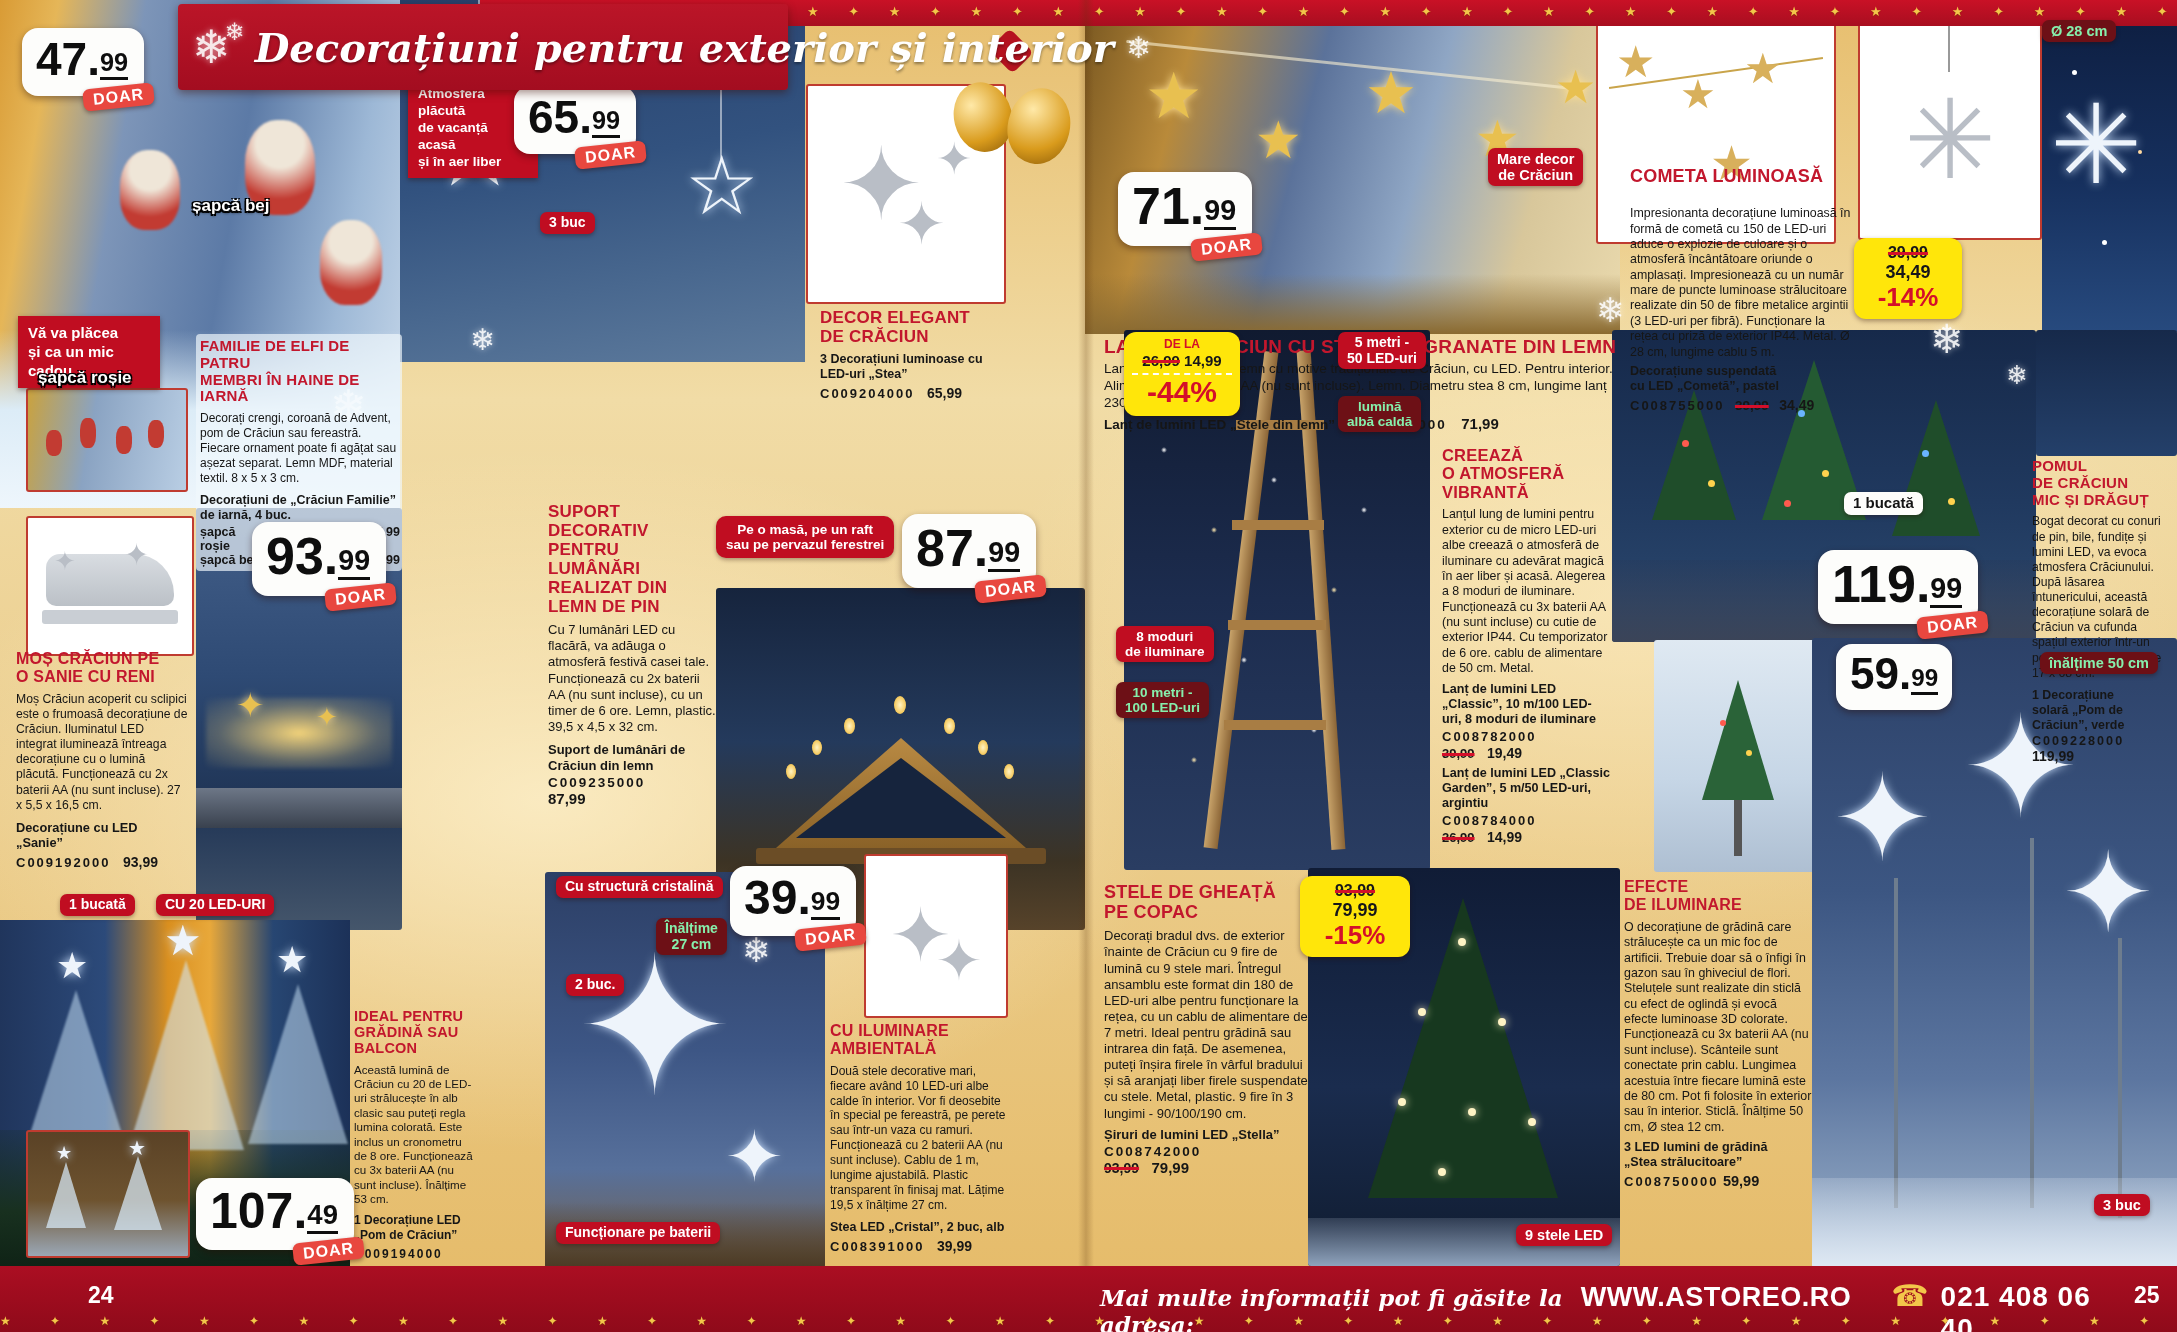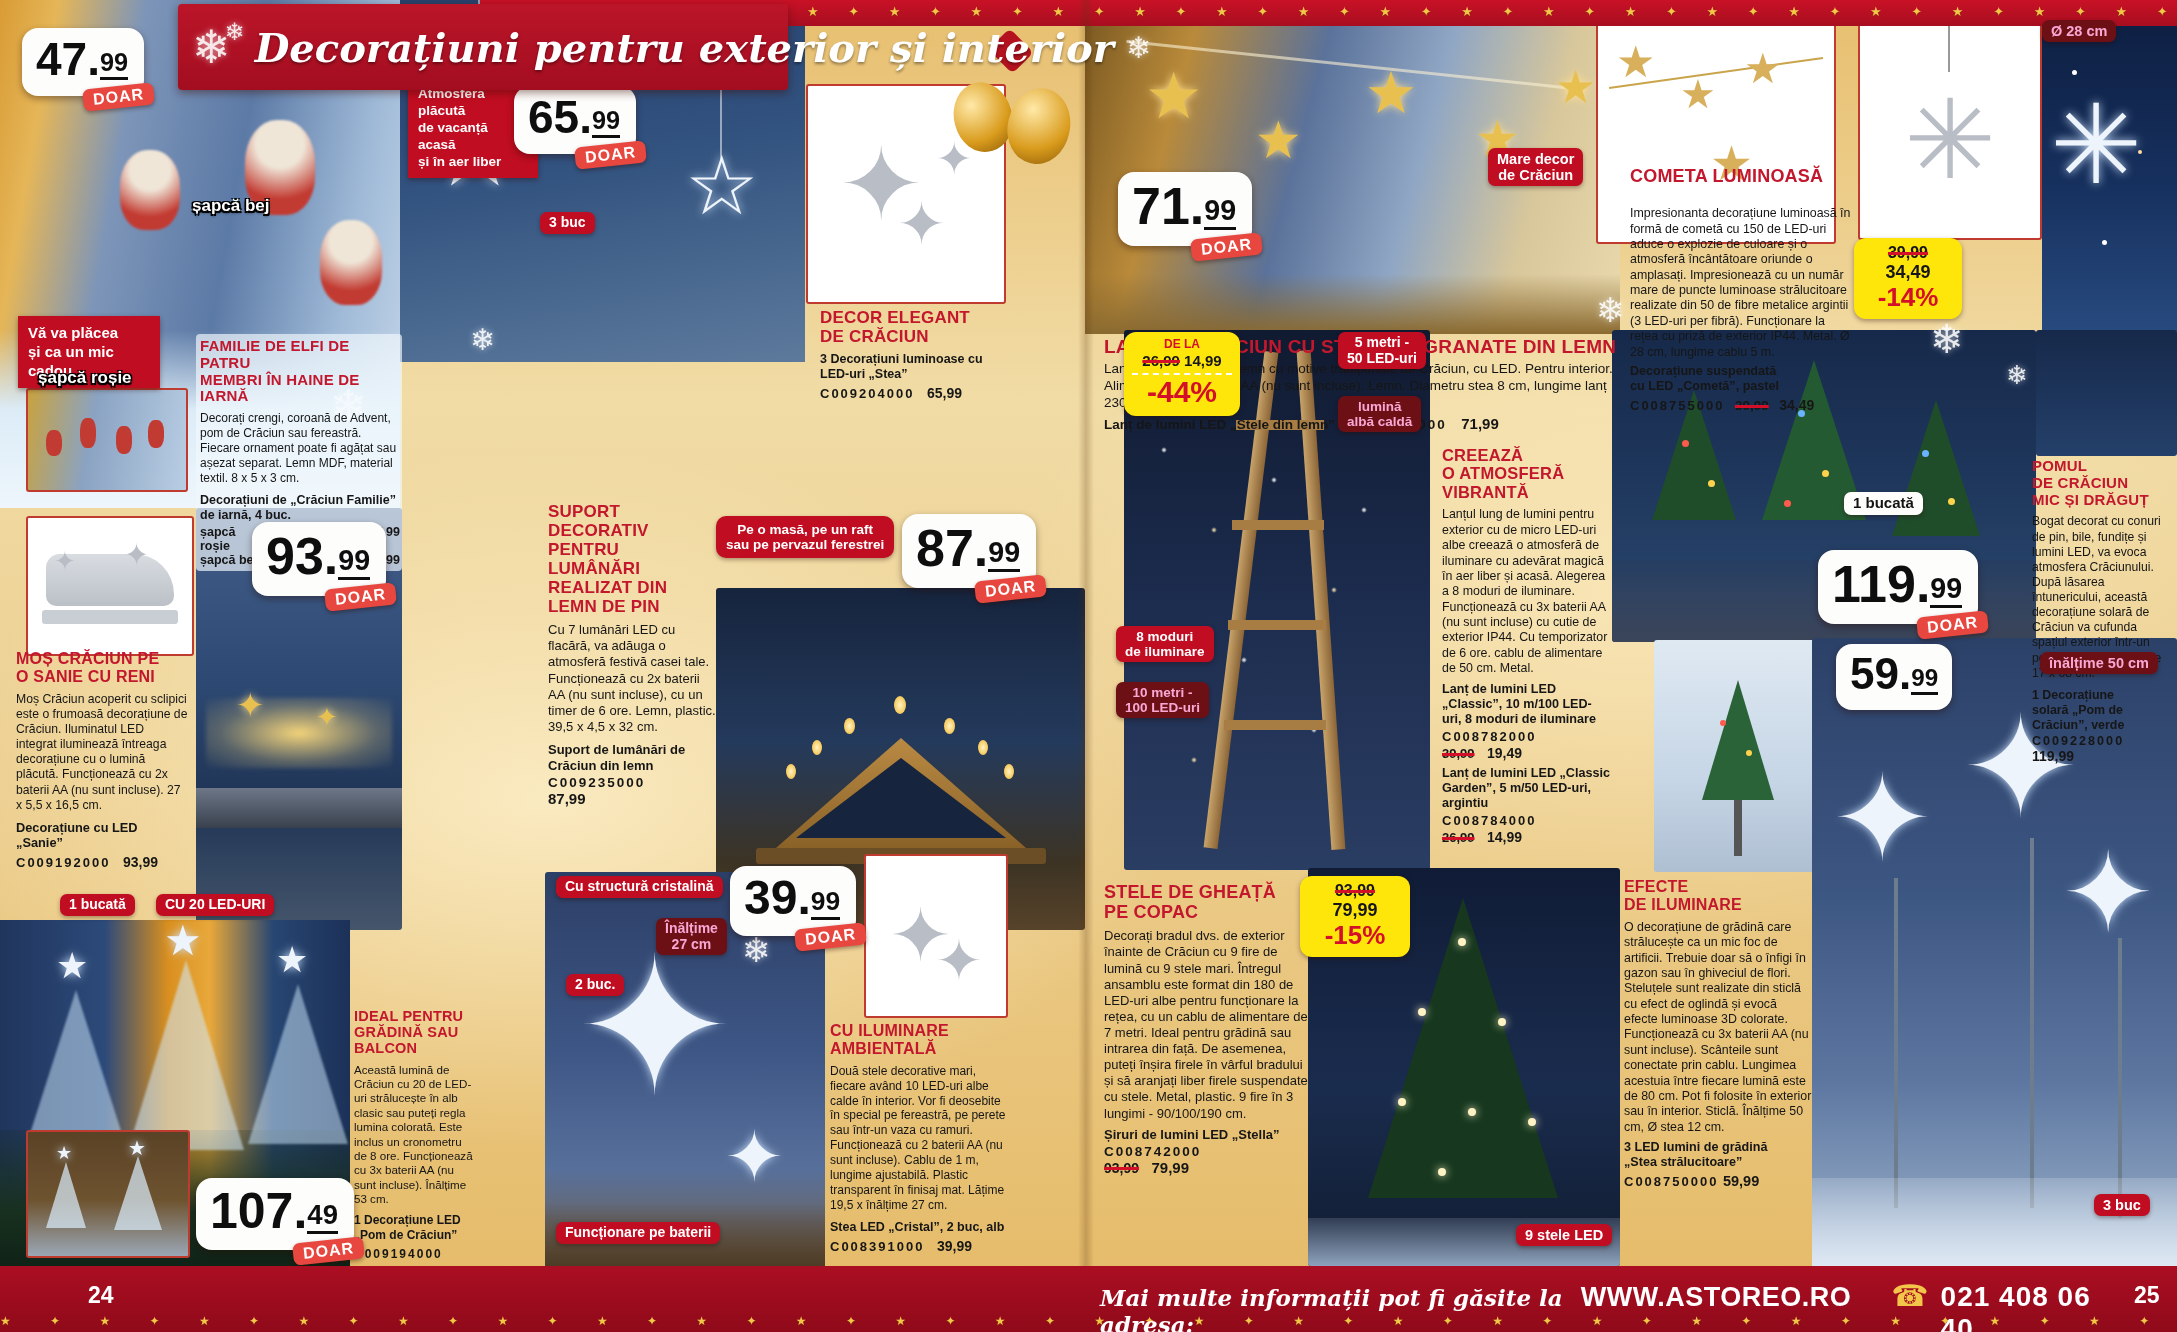--- a/index.html
+++ b/index.html
@@ -17,21 +17,21 @@
   .pframe{border:2px solid #bf3b30}
   .whitebox{position:absolute;background:#fff;border:2px solid #bf3b30;border-radius:3px;
     display:flex;align-items:center;justify-content:center;overflow:hidden}
   .glyph{color:#b9bec6;line-height:1}
   .goldglyph{color:#e8c050;text-shadow:0 0 8px #ffdf8e;line-height:1}
   .whiteglyph{color:#eef4fb;text-shadow:0 0 10px #cfe4ff;line-height:1}
   .red-badge,.maroon-badge,.white-badge{position:absolute;display:flex;align-items:center;justify-content:center;
     text-align:center;font-weight:bold;line-height:1.12;border-radius:7px;padding:3px 9px;
     box-shadow:0 2px 4px rgba(40,10,0,.35);white-space:pre-line;z-index:6}
   .red-badge{background:#c00d21;color:#fff}
-  .maroon-badge{background:#6d1016;color:#f9a8d4}
+  .maroon-badge{background:#6d1016;color:#86efac}
   .white-badge{background:#fdfdfb;color:#141414}
   .redbox{position:absolute;background:#c00d21;color:#fff;font-weight:bold;white-space:pre-line;
     padding:8px 10px;line-height:1.25;box-shadow:0 2px 5px rgba(40,10,0,.4);z-index:6}
   .yellow-badge{position:absolute;background:#ffe60a;border-radius:12px;color:#d40f2a;font-weight:bold;
     text-align:center;padding:6px 8px;box-shadow:0 2px 5px rgba(40,10,0,.4);line-height:1.15;z-index:7}
   .price-badge{position:absolute;background:#fdfdfb;border-radius:16px;color:#0e0e0e;font-weight:bold;
     padding:8px 16px 14px 14px;box-shadow:0 3px 7px rgba(40,10,0,.4);z-index:7;line-height:1}
   .p-int::after{content:"."}
   .p-dec{font-size:55%;vertical-align:14%;border-bottom:3px solid #0e0e0e;padding-bottom:1px}
   .doar-tag{position:absolute;right:-10px;bottom:-12px;background:#e8473f;color:#fff;font-size:16px;

